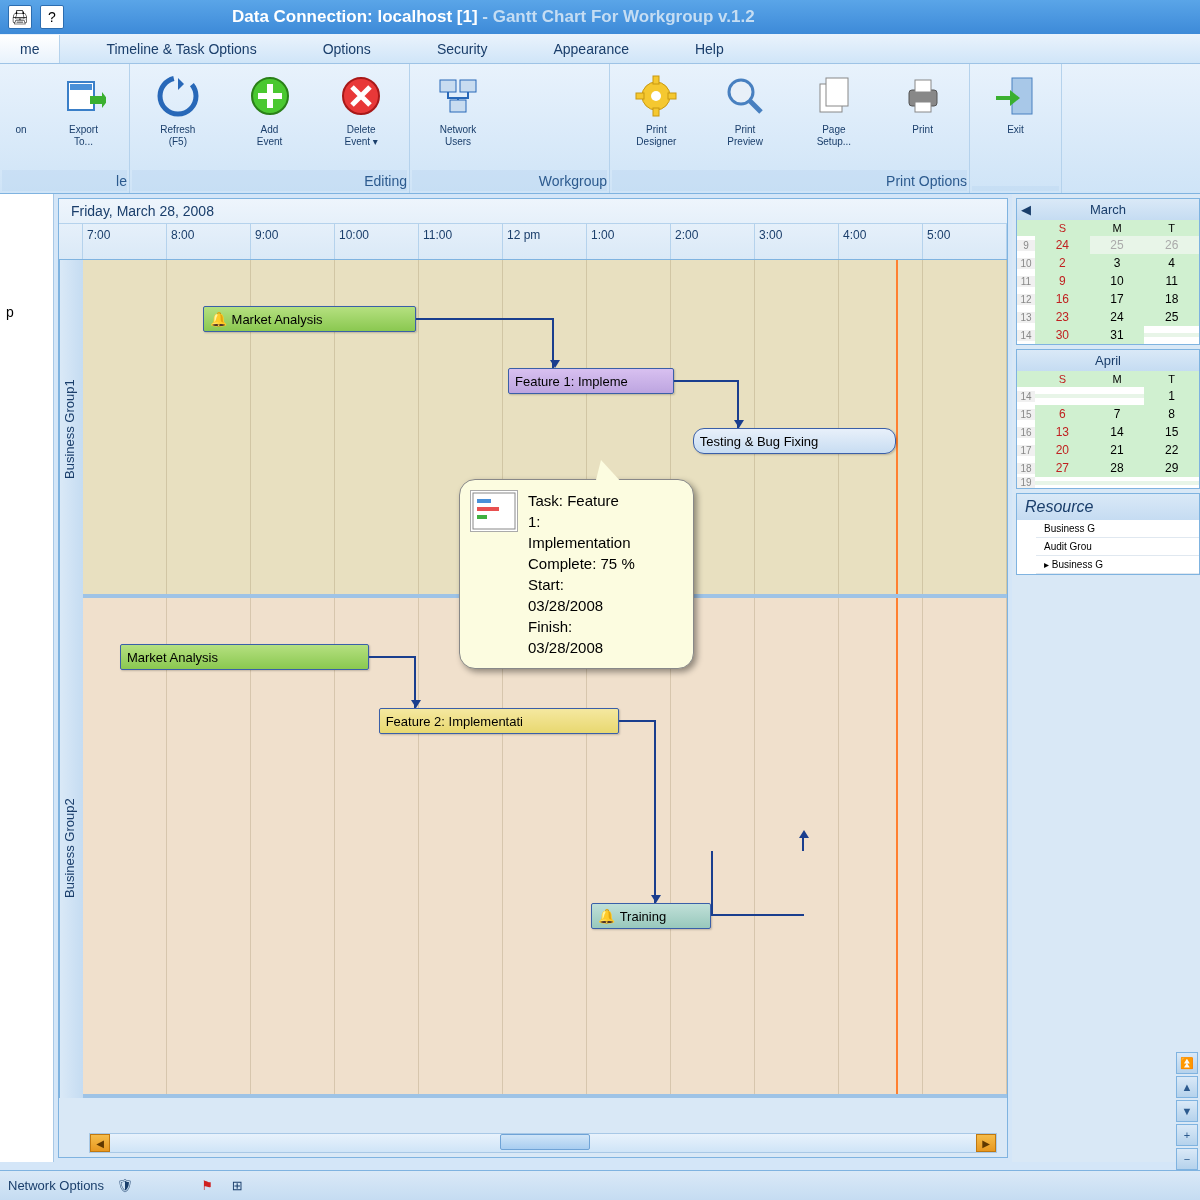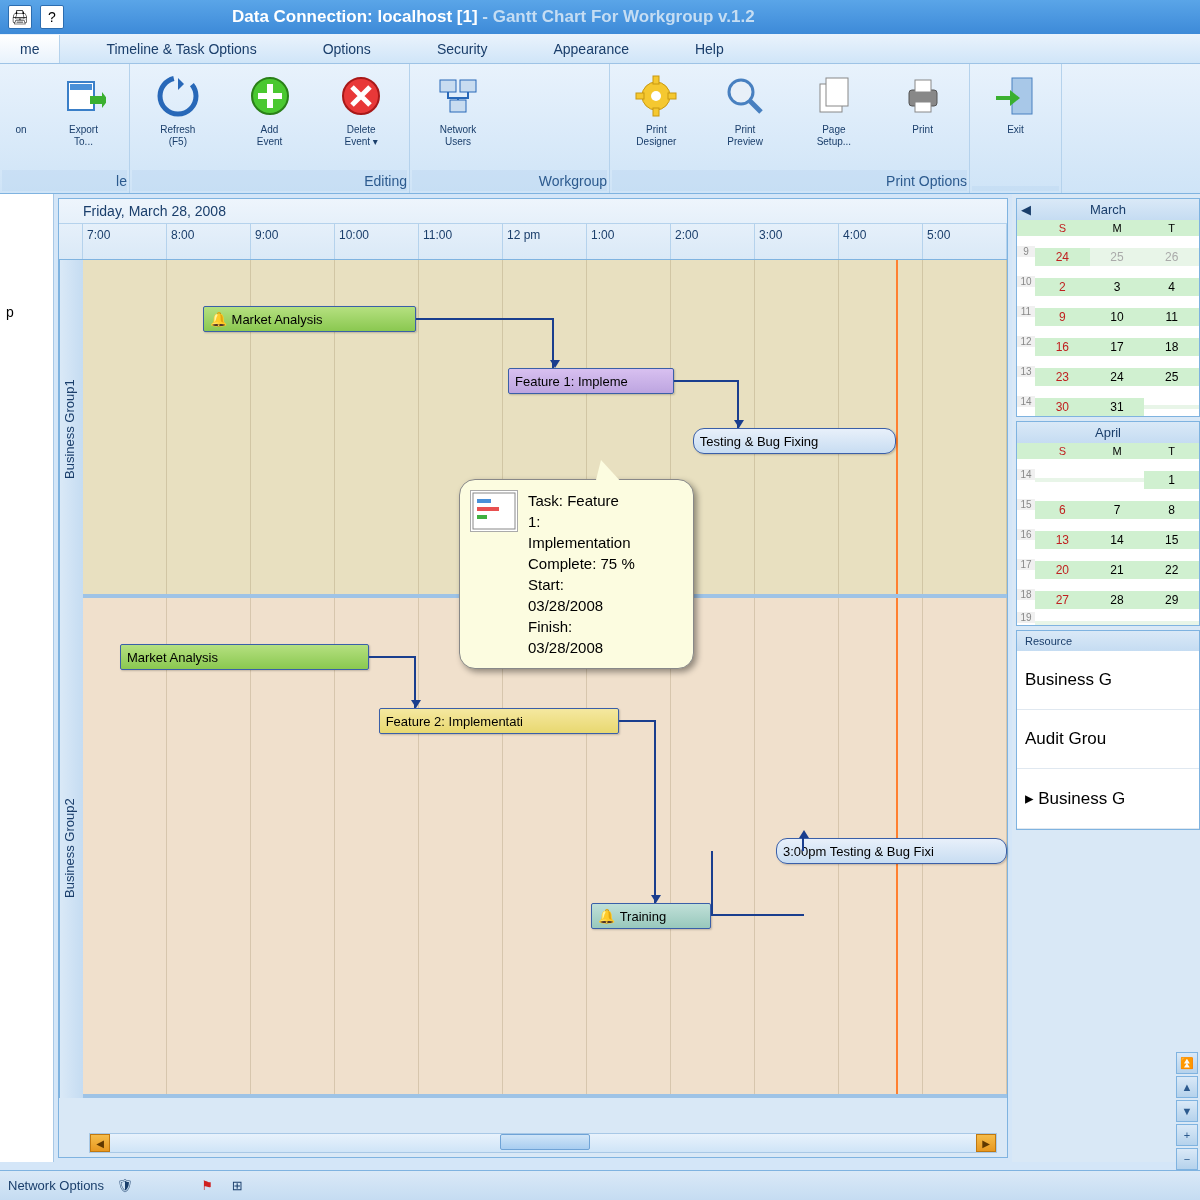--- a/index.html
+++ b/index.html
@@ -27,21 +27,21 @@
 .ribbon-group-label { text-align: right; font-size: 14px; color: #2c5a8e; padding: 3px 0 2px; background: rgba(180,210,240,0.3); }
 
 
 .main { display: flex; height: 968px; }
 .left-panel { width: 54px; background: #fff; border-right: 1px solid #a8c8e6; }
 .gantt-area { flex: 1; position: relative; background: #d9e8f6; border: 1px solid #7fb3e0; margin: 4px; }
 .right-panel { width: 188px; background: #d9e8f6; padding: 4px 0 0 4px; }
 
 
 .gantt-header { background: linear-gradient(#eef5fc, #dae9f7); border-bottom: 1px solid #7fb3e0; }
-.gantt-date { padding: 4px 24px; font-size: 14px; color: #1a3e6b; }
+.gantt-date { padding: 4px 12px; font-size: 14px; color: #1a3e6b; }
 .gantt-times { display: flex; height: 36px; border-top: 1px solid #b5d2ec; }
 .gantt-time { flex: 1; border-right: 1px solid #b5d2ec; font-size: 12px; padding: 4px 4px; color: #1a3e6b; }
 
 
 .gantt-body { position: relative; height: 870px; display: flex; }
 .group-label { width: 24px; writing-mode: vertical-rl; transform: rotate(180deg); text-align: center; background: linear-gradient(90deg, #c5dcf2, #dae9f7); border-right: 1px solid #7fb3e0; font-size: 13px; color: #1a3e6b; padding: 8px 2px; }
 .gantt-rows { flex: 1; position: relative; }
 .gantt-section { position: relative; border-bottom: 4px solid #9ec3e6; }
 .section1 { height: 338px; background: #e8e0c0; }
 .section2 { height: 500px; background: #f0e0cc; }
@@ -71,28 +71,28 @@
 
 
 .calendar { background: #fff; border: 1px solid #7fb3e0; margin-bottom: 4px; font-size: 12px; }
 .cal-header { background: linear-gradient(#dae9f7, #c5dcf2); text-align: center; padding: 3px; font-size: 13px; color: #1a3e6b; position: relative; }
 .cal-nav { position: absolute; left: 4px; top: 3px; cursor: pointer; color: #1a3e6b; }
 .cal-dayheader { display: flex; background: #d0f0d0; }
 .cal-dh { flex: 1; text-align: center; padding: 2px; font-size: 11px; }
 .cal-dh.sun { color: #c02020; }
 .cal-row { display: flex; align-items: center; }
 .cal-wk { width: 18px; text-align: center; font-size: 10px; color: #888; background: #f0f0f0; }
-.cal-day { flex: 1; text-align: center; padding: 2px 0; background: #d0f0d0; cursor: pointer; margin-top: 12px; }
+.cal-day { flex: 1; text-align: center; padding: 2px 0; background: #d0f0d0; cursor: pointer; }
 .cal-day.sun { color: #c02020; }
 .cal-day.other { color: #aaa; background: #e8f5e8; }
 
 
 .resources { background: #fff; border: 1px solid #7fb3e0; }
-.res-header { background: linear-gradient(#dae9f7, #c5dcf2); padding: 4px 8px; font-size: 11px; color: #1a3e6b; }
-.res-item { padding: 19px 8px; font-size: 17px; border-bottom: 1px solid #e0e8f0; cursor: pointer; }
+.res-header { background: linear-gradient(#dae9f7, #c5dcf2); padding: 4px 8px; font-size: 16px; color: #1a3e6b; font-style: italic; }
+.res-item { padding: 3px 8px; font-size: 10px; border-bottom: 1px solid #e0e8f0; cursor: pointer; margin-left: 19px; }
 .res-item.sel::before { content: '▸ '; }
 
 
 .statusbar { position: absolute; bottom: 0; left: 0; right: 0; height: 30px; background: linear-gradient(#dae9f7, #c5dcf2); border-top: 1px solid #7fb3e0; display: flex; align-items: center; padding: 0 8px; gap: 12px; font-size: 13px; color: #1a3e6b; }
 .status-icon { width: 18px; height: 18px; display: inline-flex; align-items: center; justify-content: center; }
 
 
 .hscroll { position: absolute; bottom: 4px; left: 30px; right: 10px; height: 20px; background: linear-gradient(#e8f2fc, #cfe4f7); border: 1px solid #a8c8e6; display: flex; align-items: center; }
 .scroll-btn { width: 20px; height: 18px; background: linear-gradient(#f5bc4a, #e89820); border: 1px solid #c07810; display: flex; align-items: center; justify-content: center; cursor: pointer; font-size: 10px; color: #603800; }
 .scroll-track { flex: 1; position: relative; height: 18px; }
@@ -358,23 +358,20 @@
               <div class="vline"></div>
             </div>
           <div class="now-line"></div>
 
           <div class="task green" style="left:4%;width:27%;top:46px">
             <span>Market Analysis</span>
           </div>
           <div class="task yellow" style="left:32%;width:26%;top:110px">
             <span>Feature 2: Implementati</span>
           </div>
-          <div class="task blue" style="left:75%;width:25%;top:240px">
-            <span>3:00pm Testing &amp; Bug Fixi</span>
-          </div>
           <div class="task teal" style="left:55%;width:13%;top:305px">
             <span class="bell">🔔</span>
             <span>Training</span>
           </div>
 
           <div class="connector" style="left:31%;top:58px;width:5%;height:52px;border-top:2px solid #1a3e8e;border-right:2px solid #1a3e8e"></div>
           <div class="arrow-down" style="left:35.5%;top:102px"></div>
           <div class="connector" style="left:58%;top:122px;width:4%;height:183px;border-top:2px solid #1a3e8e;border-right:2px solid #1a3e8e"></div>
           <div class="arrow-down" style="left:61.5%;top:297px"></div>
           <div class="connector" style="left:68%;top:253px;width:10%;height:65px;border-left:2px solid #1a3e8e;border-bottom:2px solid #1a3e8e"></div>

